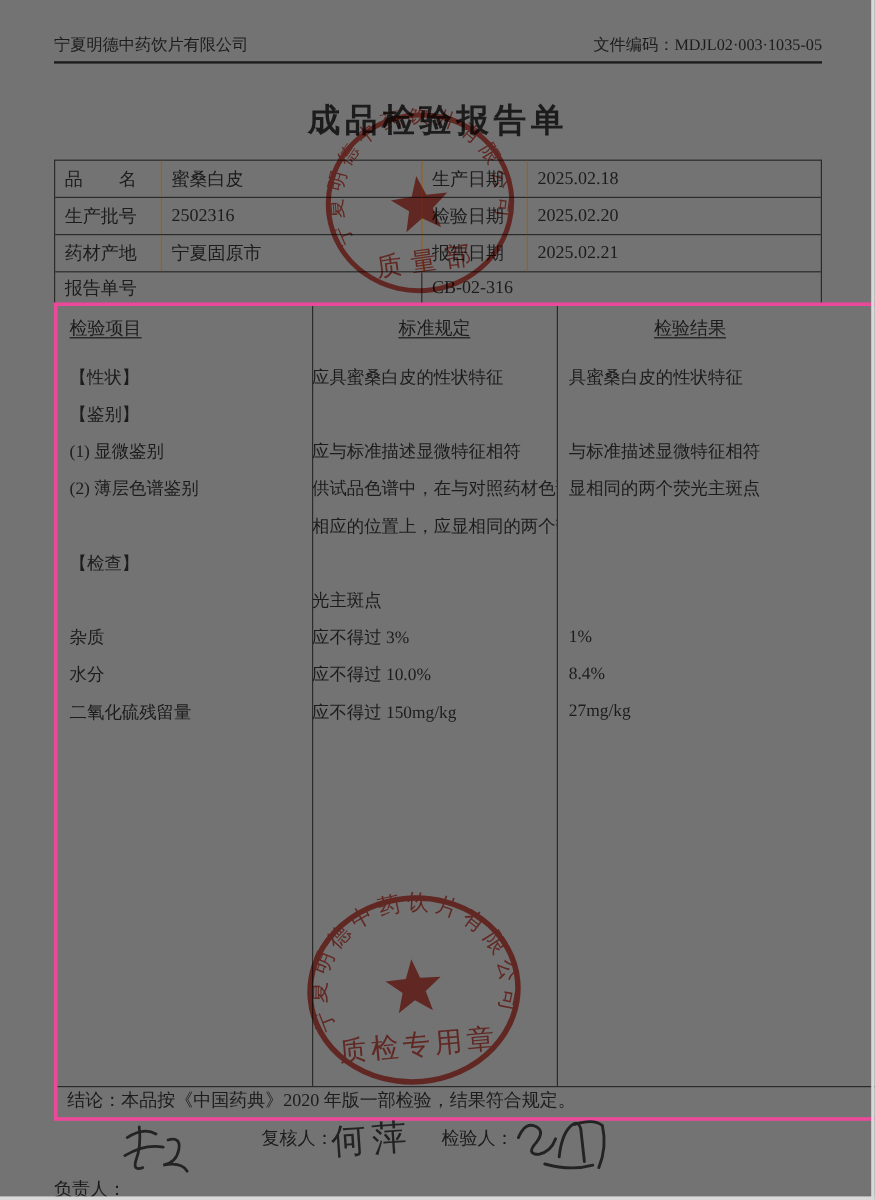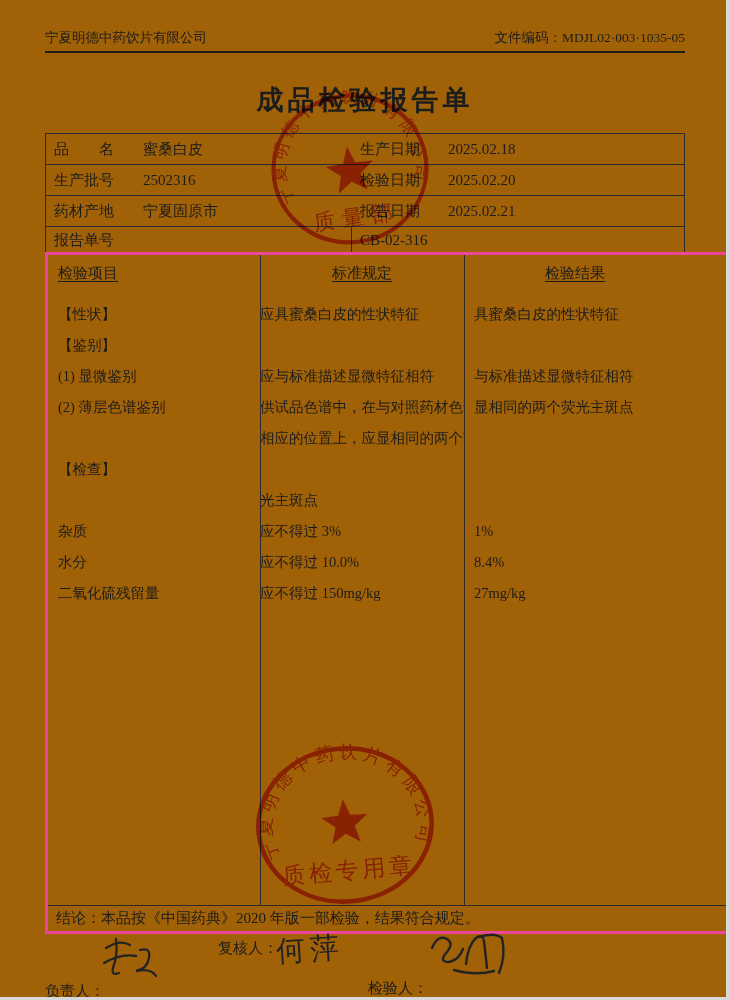--- a/index.html
+++ b/index.html
@@ -1,38 +1,38 @@
 <!DOCTYPE html>
 <html><head>
 <meta charset="utf-8">
 <style>
   * { margin:0; padding:0; box-sizing:border-box; }
   html,body { background:#ffffff; }
   .page {
     position:relative; width:729px; height:1000px; margin:0 auto;
-    background:#a16207; overflow:hidden;
+    background:#737373; overflow:hidden;
     font-family:"Liberation Serif","DejaVu Serif",serif;
     color:#1c1c1c;
   }
   
   .edge-right { position:absolute; right:0; top:0; width:3px; height:100%; background:#d9d9d9; }
   .edge-bottom{ position:absolute; left:0; bottom:0; width:100%; height:3px; background:#d9d9d9; }
 
   
   .doc-header { position:absolute; left:45px; top:29px; width:640px; display:flex; justify-content:space-between; font-size:13.5px; }
   .doc-header-rule { position:absolute; left:45px; top:51px; width:640px; height:2px; background:#1d1d1d; }
 
   .report-title { position:absolute; left:45px; top:82px; width:640px; text-align:center;
     font-size:27px; font-weight:bold; letter-spacing:4px; }
 
   
   .info-table { position:absolute; left:45px; top:133px; width:640px; border:1px solid #2b2b2b; background:transparent; }
   .irow { display:grid; grid-template-columns:89px 217px 88px 244px; border-bottom:1px solid #2b2b2b; }
   .irow > div { height:30px; display:flex; align-items:center; padding-left:8px; font-size:15px; }
-  .irow > div.bordered { border-right:4px solid #a16207; }
+  .irow > div.bordered { border-right:1px solid #a16207; }
   .irow-report { display:grid; grid-template-columns:306px 332px; }
   .irow-report > div { height:26px; display:flex; align-items:center; padding-left:8px; font-size:15px; }
   .irow-report > div.bordered { border-right:1px solid #2b2b2b; }
 
   
   .main-table { position:absolute; left:45px; top:252px; width:712px; border:3px solid #ec4899; }
   .main-body { position:relative; height:650px; }
   .vline { position:absolute; top:0; bottom:0; width:1px; background:#2b2b2b; }
   .v1 { left:212px; } .v2 { left:416px; }
   .mt-header { display:grid; grid-template-columns:212px 204px 222px; padding-top:9px; height:44px; font-size:15px; }
@@ -185,21 +185,21 @@
       <path d="M10 16 q14 -9 24 -3"></path>
       <path d="M20 7 q2 16 -3 29 q-2 8 6 5"></path>
       <path d="M8 31 q17 -10 32 -7"></path>
       <path d="M44 18 q11 -3 9 8 q-2 11 -13 13 q15 -3 20 5"></path>
     </g>
   </svg>
 
   <div class="sig-label" style="left:218px; top:939px;">复核人：</div>
   <div class="sig-name" style="left:276px; top:930px;">何萍</div>
 
-  <div class="sig-label" style="left:368px; top:939px;margin-top:40px;">检验人：</div>
+  <div class="sig-label" style="left:368px; top:939px;">检验人：</div>
   <svg class="sig-scribble" style="left:424px; top:928px;" width="84" height="52" viewBox="0 0 84 52">
     <g fill="none" stroke="#232323" stroke-width="2.4" stroke-linecap="round">
       <path d="M8 20 q6 -14 15 -9 q7 4 0 13 q-9 10 2 10 q10 -2 14 -13"></path>
       <path d="M42 36 q2 -19 10 -26 q6 -5 8 3 l3 27"></path>
       <path d="M55 9 q16 -5 23 1 q4 18 -3 35"></path>
       <path d="M30 42 q22 6 40 1"></path>
     </g>
   </svg>
 
   <div class="edge-right"></div>

